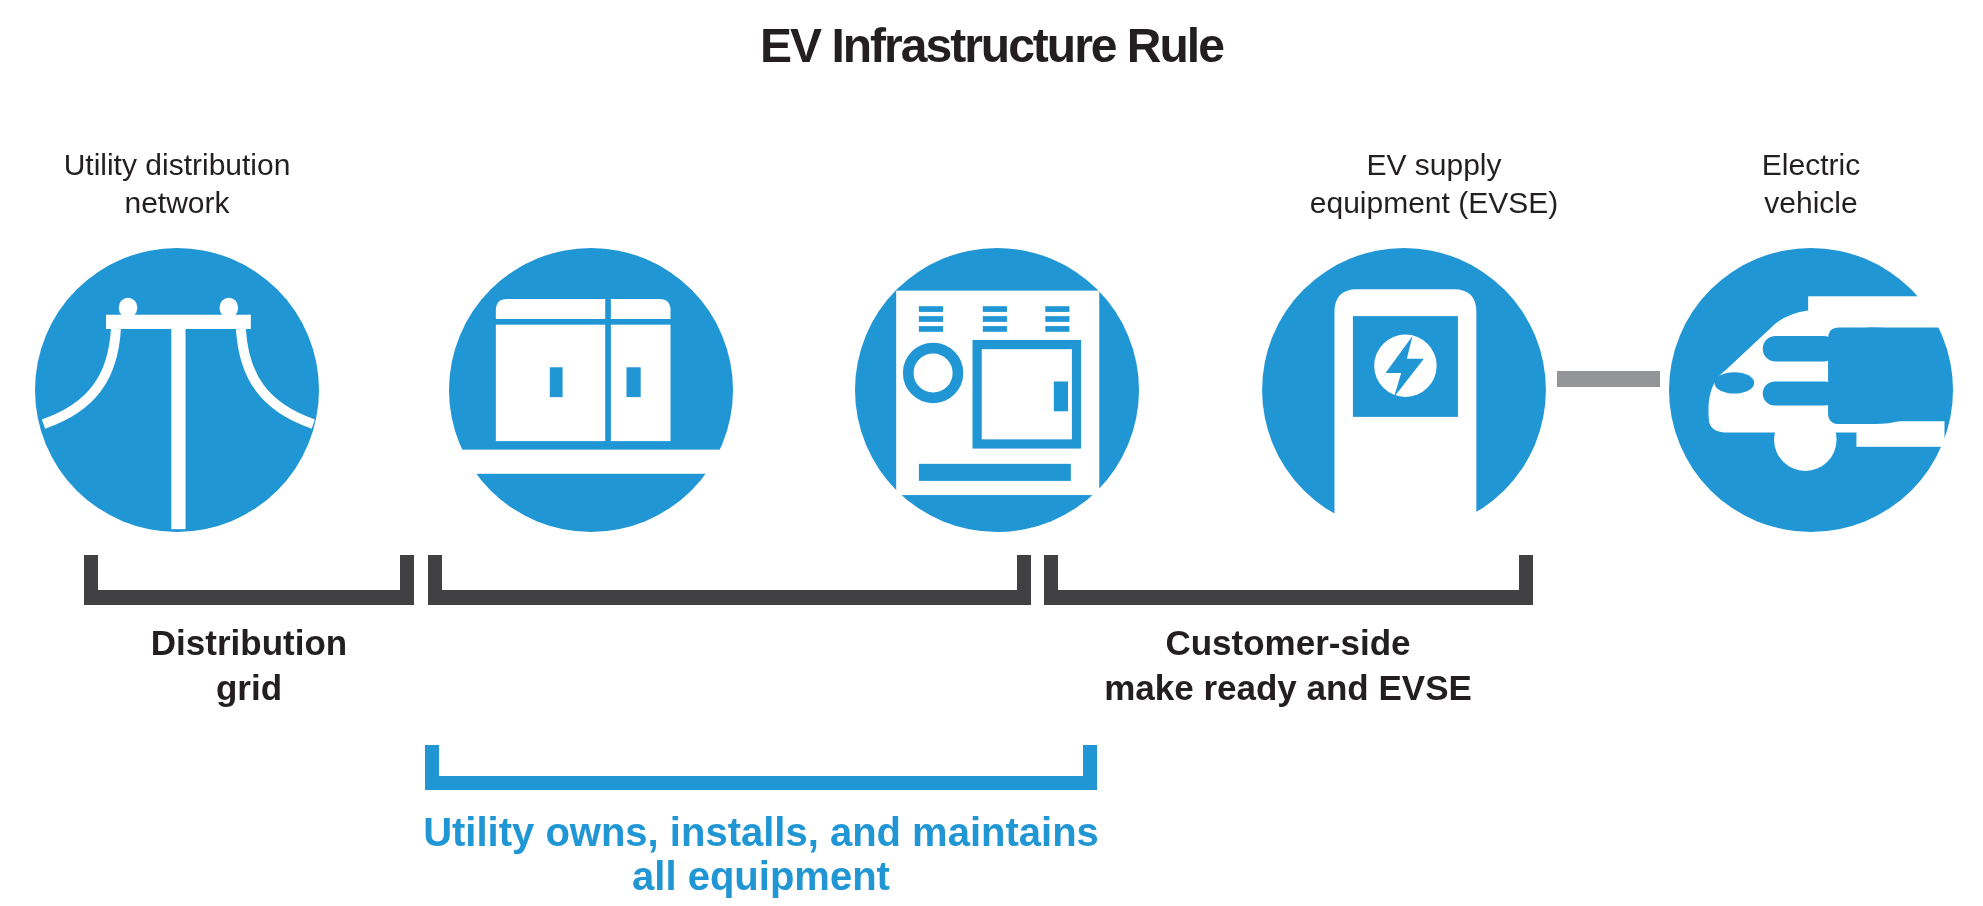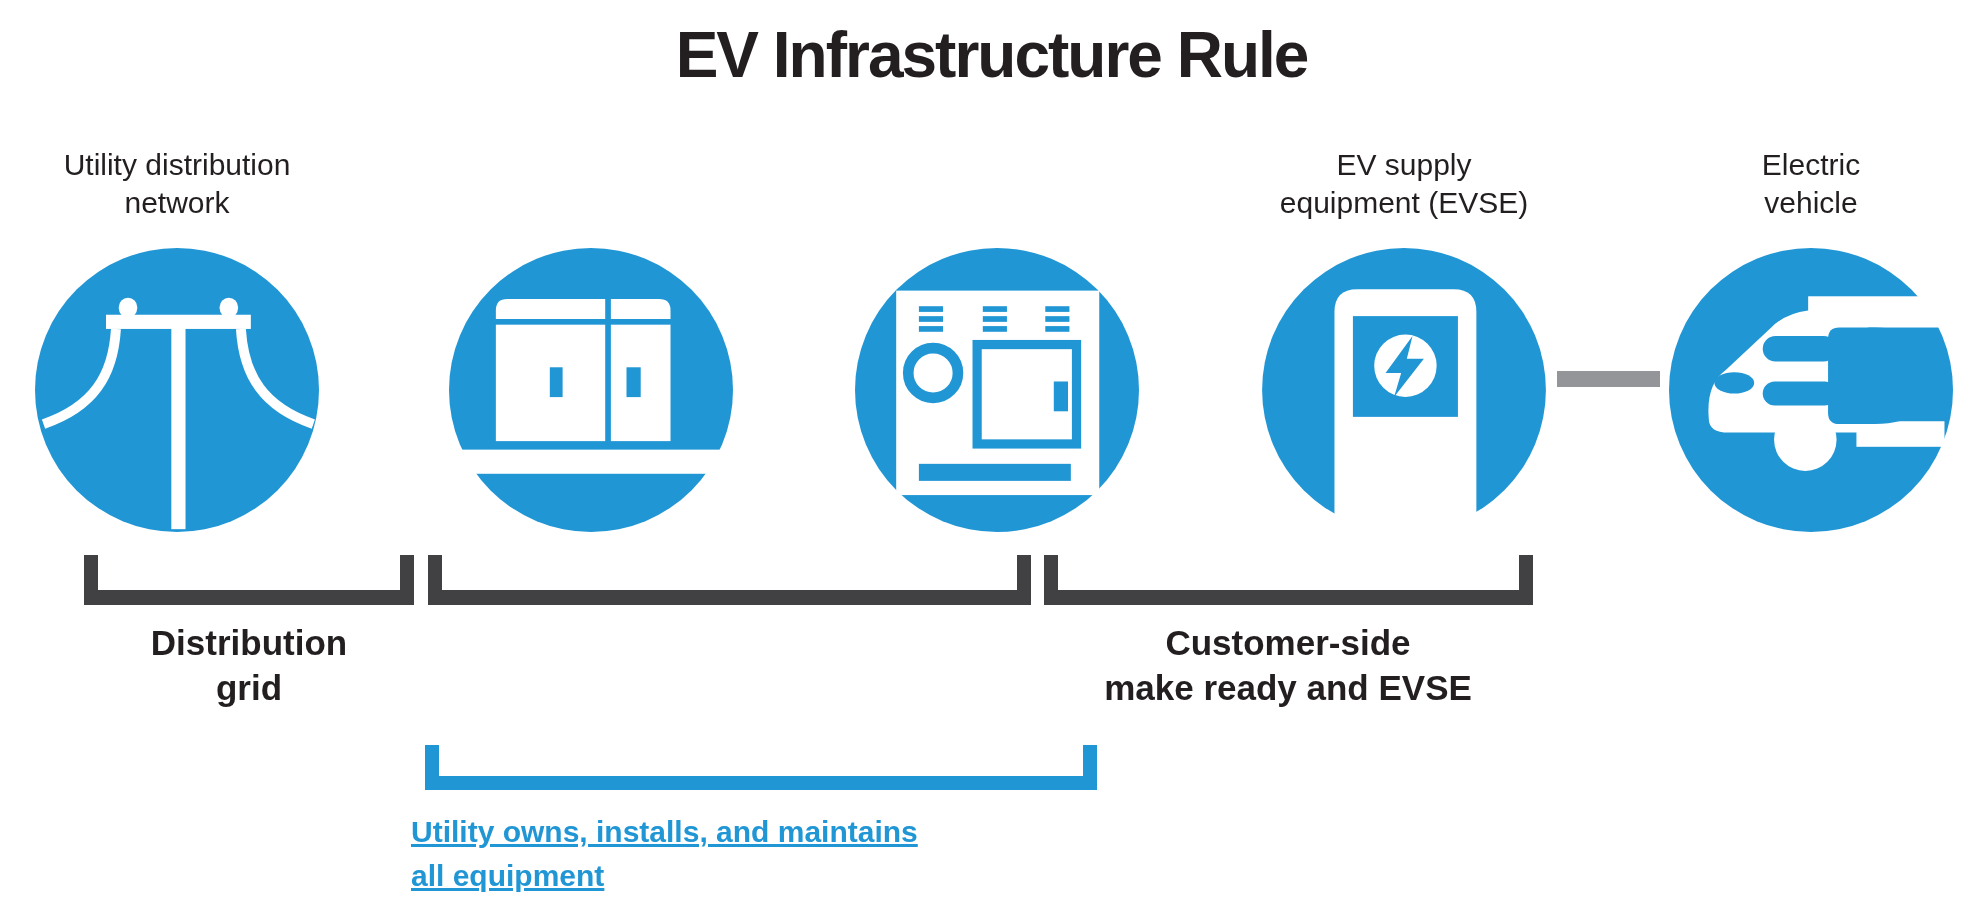--- a/index.html
+++ b/index.html
@@ -3,21 +3,21 @@
 <meta charset="utf-8">
 <style>
   html,body { margin:0; padding:0; background:#ffffff; }
   .canvas {
     position:relative; width:1983px; height:906px; background:#ffffff;
     font-family:"Liberation Sans", sans-serif; overflow:hidden;
     --blue:#2196D5; --ink:#231F20; --bracket:#414042; --gray:#939598;
   }
   .title {
     position:absolute; top:18px; left:0; width:100%;
-    text-align:center; font-size:64px; font-weight:bold;
+    text-align:center; font-size:48px; font-weight:bold;
     letter-spacing:-2px; color:var(--ink);
   }
   .stage-label {
     position:absolute; top:146px; width:400px;
     text-align:center; font-size:30px; line-height:38px;
     color:var(--ink); white-space:pre-line;
   }
   .stage-icon { position:absolute; top:248px; width:284px; height:284px; }
   .stage-icon.tall { height:298px; }
   .connector { position:absolute; left:1557px; top:371px; width:103px; height:16px; background:var(--gray); }
@@ -34,35 +34,35 @@
   }
   .blue-bracket {
     position:absolute; top:745px; left:425px; width:672px; height:45px;
     box-sizing:border-box;
     border-left:14px solid var(--blue);
     border-right:14px solid var(--blue);
     border-bottom:14px solid var(--blue);
   }
   .blue-note {
     position:absolute; top:810px; left:411px; width:700px;
-    font-size:30px; line-height:44px; font-weight:bold;
-    color:var(--blue); white-space:pre-line;text-decoration:underline;
+    text-align:center; font-size:40px; line-height:44px; font-weight:bold;
+    color:var(--blue); white-space:pre-line;
   }
   svg { display:block; }
 </style>
 </head>
 <body>
 
 <div class="canvas" style="--blue: #2196D5; --ink: #231F20; --bracket: #414042; --gray: #939598;">
 
   <div class="title">EV Infrastructure Rule</div>
 
   <div class="stage-label" style="left:-23px">Utility distribution
 network</div>
-  <div class="stage-label" style="left:1204px">EV supply
+  <div class="stage-label" style="left:1234px">EV supply
 equipment (EVSE)</div>
   <div class="stage-label" style="left:1611px">Electric
 vehicle</div>
 
   <div class="stage-icon" style="left:35px">
     <svg viewBox="0 0 200 200" width="284" height="284">
       <circle cx="100" cy="100" r="100" fill="#2196D5"></circle>
       <rect x="96" y="52" width="10" height="146" fill="#fff"></rect>
       <rect x="50" y="47" width="102" height="10" fill="#fff"></rect>
       <rect x="59" y="35" width="13" height="14" rx="6.5" fill="#fff"></rect>

